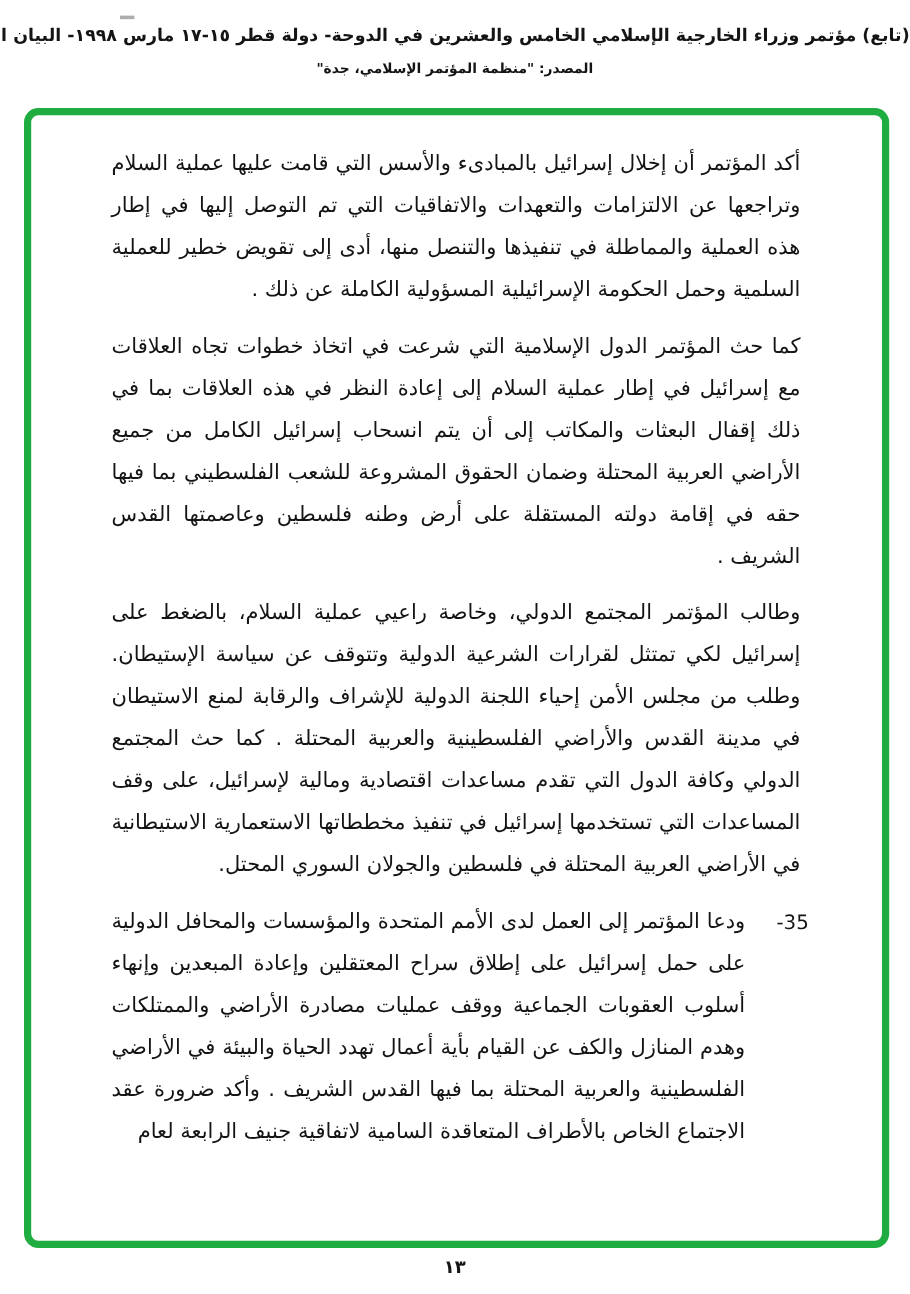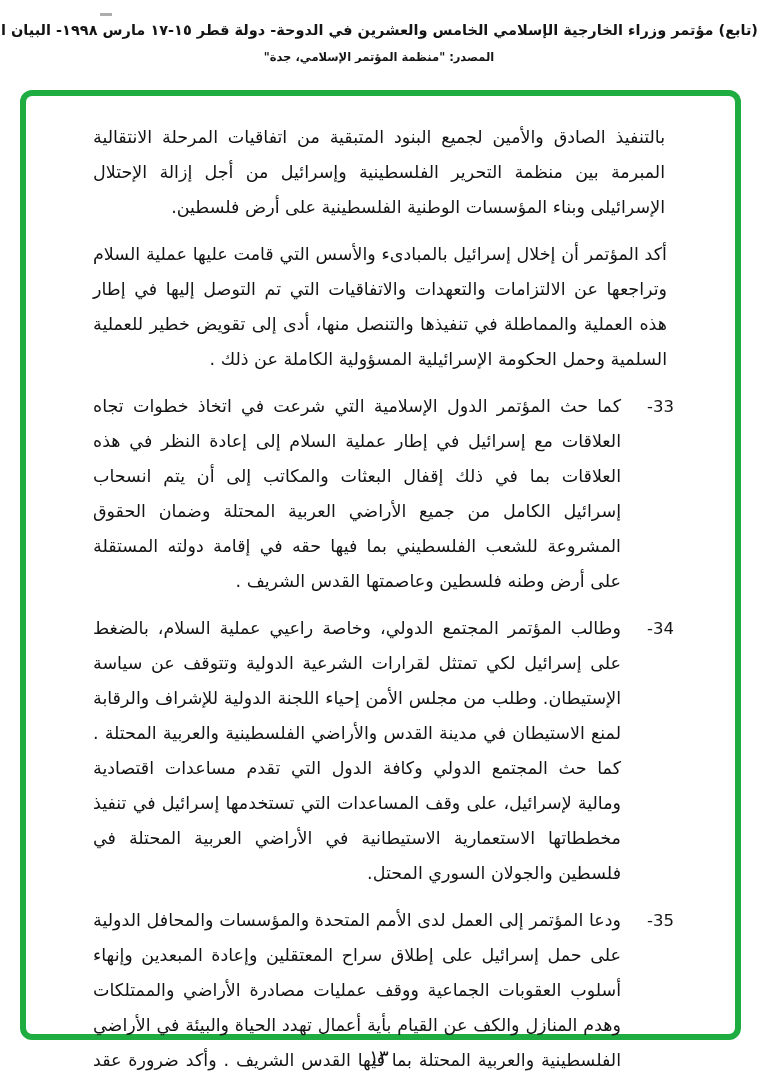--- a/index.html
+++ b/index.html
@@ -96,53 +96,50 @@
   
   .page-footer {
     position: absolute;
     top: 1046px;
     left: 0;
     width: 758px;
     text-align: center;
     direction: rtl;
   }
   .page-number {
-    font-size: 18px;
-    font-weight: normal;
+    font-size: 15px;
+    font-weight: bold;
     letter-spacing: 3px;
   }
 </style>
 </head>
 <body>
 
 <div class="page-header">
   <div class="line1">(تابع) مؤتمر وزراء الخارجية الإسلامي الخامس والعشرين في الدوحة- دولة قطر ١٥-١٧ مارس ١٩٩٨- البيان الختامي</div>
   <div class="line2">المصدر: "منظمة المؤتمر الإسلامي، جدة"</div>
 </div>
 
 <div class="scan-artifact"></div>
 
 <div class="doc-frame">
   <div class="doc-body">
 
-    <div class="cont-para">بالتنفيذ الصادق والأمين لجميع البنود المتبقية من اتفاقيات المرحلة الانتقالية المبرمة بين منظمة التحرير الفلسطينية وإسرائيل من أجل إزالة الإحتلال الإسرائيلى  وبناء المؤسسات الوطنية الفلسطينية على أرض فلسطين.</div>
 
     <div class="numbered-para">
       <span class="para-gap"></span>
       <div class="para-text">أكد المؤتمر أن إخلال إسرائيل بالمبادىء والأسس التي قامت عليها عملية السلام وتراجعها عن الالتزامات والتعهدات والاتفاقيات التي تم التوصل إليها في إطار هذه العملية والمماطلة في تنفيذها والتنصل منها، أدى إلى تقويض خطير للعملية السلمية وحمل الحكومة الإسرائيلية المسؤولية الكاملة عن ذلك .</div>
     </div>
 
     <div class="numbered-para">
-      <span class="para-number">-33</span>
       <span class="para-gap"></span>
       <div class="para-text">كما حث المؤتمر الدول الإسلامية التي شرعت في اتخاذ خطوات تجاه العلاقات مع إسرائيل في إطار عملية السلام إلى إعادة النظر في هذه العلاقات بما في ذلك إقفال البعثات والمكاتب إلى أن يتم انسحاب إسرائيل الكامل من جميع الأراضي العربية المحتلة وضمان الحقوق المشروعة للشعب الفلسطيني بما فيها حقه في إقامة دولته المستقلة على أرض وطنه فلسطين وعاصمتها القدس الشريف .</div>
     </div>
 
     <div class="numbered-para">
-      <span class="para-number">-34</span>
       <span class="para-gap"></span>
       <div class="para-text">وطالب المؤتمر المجتمع الدولي، وخاصة راعيي عملية السلام، بالضغط على إسرائيل لكي تمتثل لقرارات الشرعية الدولية وتتوقف عن سياسة الإستيطان. وطلب من مجلس الأمن إحياء اللجنة الدولية للإشراف والرقابة لمنع الاستيطان في مدينة القدس والأراضي الفلسطينية والعربية المحتلة . كما حث المجتمع الدولي وكافة الدول التي تقدم مساعدات اقتصادية ومالية لإسرائيل، على وقف المساعدات التي تستخدمها إسرائيل في تنفيذ مخططاتها الاستعمارية الاستيطانية في الأراضي العربية المحتلة في فلسطين والجولان السوري المحتل.</div>
     </div>
 
     <div class="numbered-para">
       <span class="para-number">-35</span>
       <span class="para-gap"></span>
       <div class="para-text">ودعا المؤتمر إلى العمل لدى الأمم المتحدة والمؤسسات والمحافل الدولية على حمل إسرائيل على إطلاق سراح المعتقلين وإعادة المبعدين  وإنهاء أسلوب العقوبات الجماعية ووقف عمليات مصادرة الأراضي والممتلكات وهدم المنازل والكف عن القيام بأية أعمال تهدد الحياة والبيئة في الأراضي الفلسطينية والعربية المحتلة بما فيها القدس الشريف . وأكد ضرورة عقد الاجتماع الخاص بالأطراف المتعاقدة السامية لاتفاقية جنيف الرابعة لعام</div>
     </div>
 

